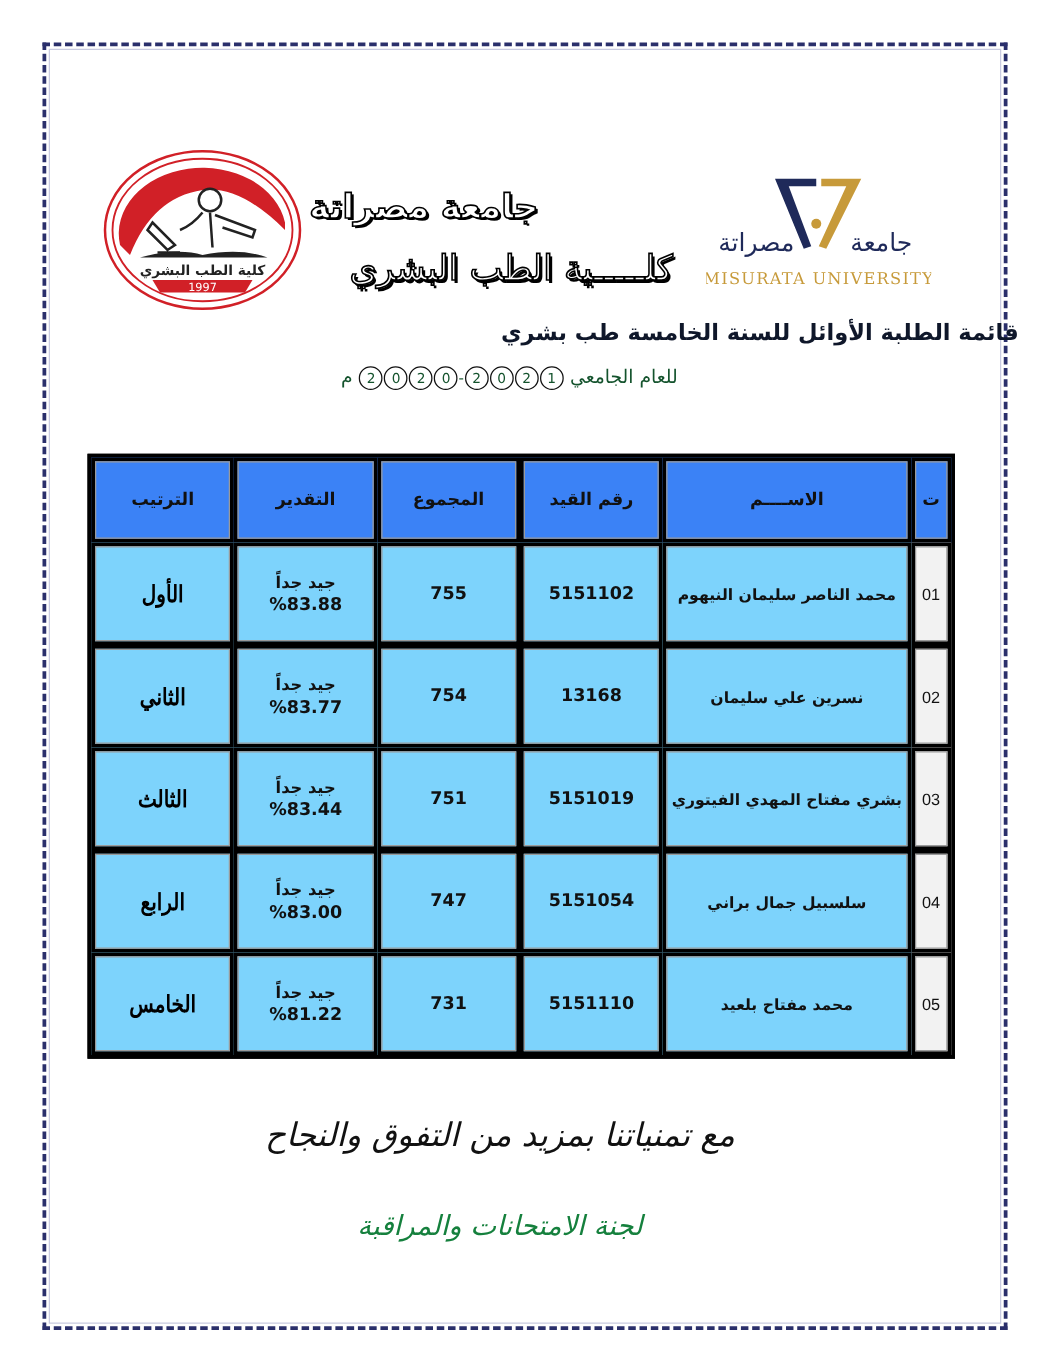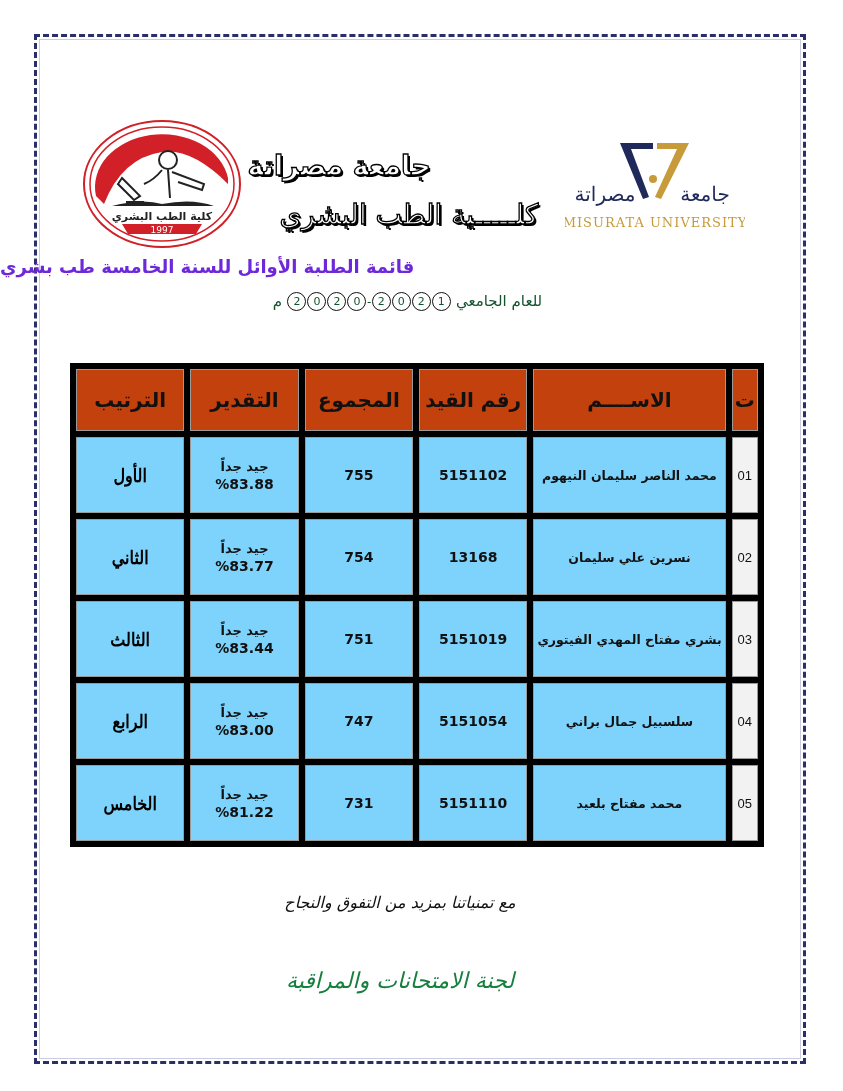--- a/index.html
+++ b/index.html
@@ -16,61 +16,61 @@
     position: absolute; left: 0; width: 678px; top: 150px; text-align: center;
     font-family: "DejaVu Sans", sans-serif; font-weight: bold; font-size: 27px;
     color: #fff; -webkit-text-stroke: 1.3px #000; text-shadow: 2px 2px 0 #000;
   }
   .title-faculty {
     position: absolute; left: 0; width: 818px; top: 198px; text-align: center;
     font-family: "DejaVu Sans", sans-serif; font-weight: normal; font-size: 28px;
     color: #fff; -webkit-text-stroke: 1.3px #000; text-shadow: 2px 2px 0 #000;
   }
   .subtitle {
-    position: absolute; left: 0; width: 815px; top: 256px; text-align: left;
-    font-family: "DejaVu Sans", sans-serif; font-weight: bold; font-size: 18px; color: #6d28d9;
+    position: absolute; left: 0; width: 815px; top: 256px; text-align: right;
+    font-family: "DejaVu Sans", sans-serif; font-weight: bold; font-size: 18px; color: #0f172a;
   }
   .year-line {
     position: absolute; left: 0; width: 815px; top: 292px; text-align: center;
     font-family: "DejaVu Sans", sans-serif; font-size: 15px; color: #14532d; direction: rtl;
   }
   .digit { display: inline-block; width: 17px; height: 17px; border: 1.3px solid #111; border-radius: 50%; font-size: 11px; line-height: 17px; text-align: center; margin: 0 0.5px; direction: ltr; vertical-align: middle; }
   .year-group { display: inline-block; direction: ltr; vertical-align: middle; }
   .dash { display: inline-block; vertical-align: middle; font-size: 12px; }
 
   table.results {
     position: absolute; left: 70px; top: 363px; width: 694px;
     border-collapse: separate; border-spacing: 0; direction: rtl;
     border: 3px solid #000; background: #000;
   }
   table.results td, table.results th {
     background: #7dd3fc; border: 3px solid #000; outline: 1px solid #9a9a9a; outline-offset: -4px;
     text-align: center; vertical-align: middle; padding: 0;
   }
-  table.results th { height: 62px; background: #c2410c; font-family: "DejaVu Sans", sans-serif; font-size: 20px; font-weight: bold; }
+  table.results th { height: 62px; background: #3b82f6; font-family: "DejaVu Sans", sans-serif; font-size: 14px; font-weight: bold; }
   table.results td { height: 76px; }
   .col-idx { width: 26px; }
   .col-name { width: 190px; }
   .col-id { width: 107px; }
   .col-total { width: 107px; }
   .col-grade { width: 107px; }
   .col-rank { width: 107px; }
   td.idx { background: #f2f2f2 !important; font-family: "Liberation Sans", sans-serif; font-size: 13px; }
   td.name { font-family: "DejaVu Sans", sans-serif; font-weight: bold; font-size: 12.5px; }
   td.num { font-family: "DejaVu Sans", sans-serif; font-weight: bold; font-size: 14px; }
   .grade-label { display: block; font-weight: bold; font-size: 13px; line-height: 17px; }
   .grade-pct { display: block; font-weight: bold; font-size: 14px; line-height: 18px; direction: ltr; }
   .rank-word {
     display: inline-block; font-family: "DejaVu Serif", serif; font-weight: bold; font-size: 16px;
     color: #000; transform: scaleY(1.15); letter-spacing: -1px;
   }
 
   .footer-1 {
     position: absolute; left: 0; width: 800px; top: 893px; text-align: center;
-    font-family: "DejaVu Serif", serif; font-style: italic; font-size: 16px; color: #111; direction: rtl;
+    font-family: "DejaVu Serif", serif; font-style: italic; font-size: 26px; color: #111; direction: rtl;
   }
   .footer-2 {
     position: absolute; left: 0; width: 800px; top: 968px; text-align: center;
     font-family: "DejaVu Serif", serif; font-style: italic; font-size: 22px; color: #15803d; direction: rtl;
   }
 </style>
 </head>
 <body>
 
 <div class="page-border"></div>

